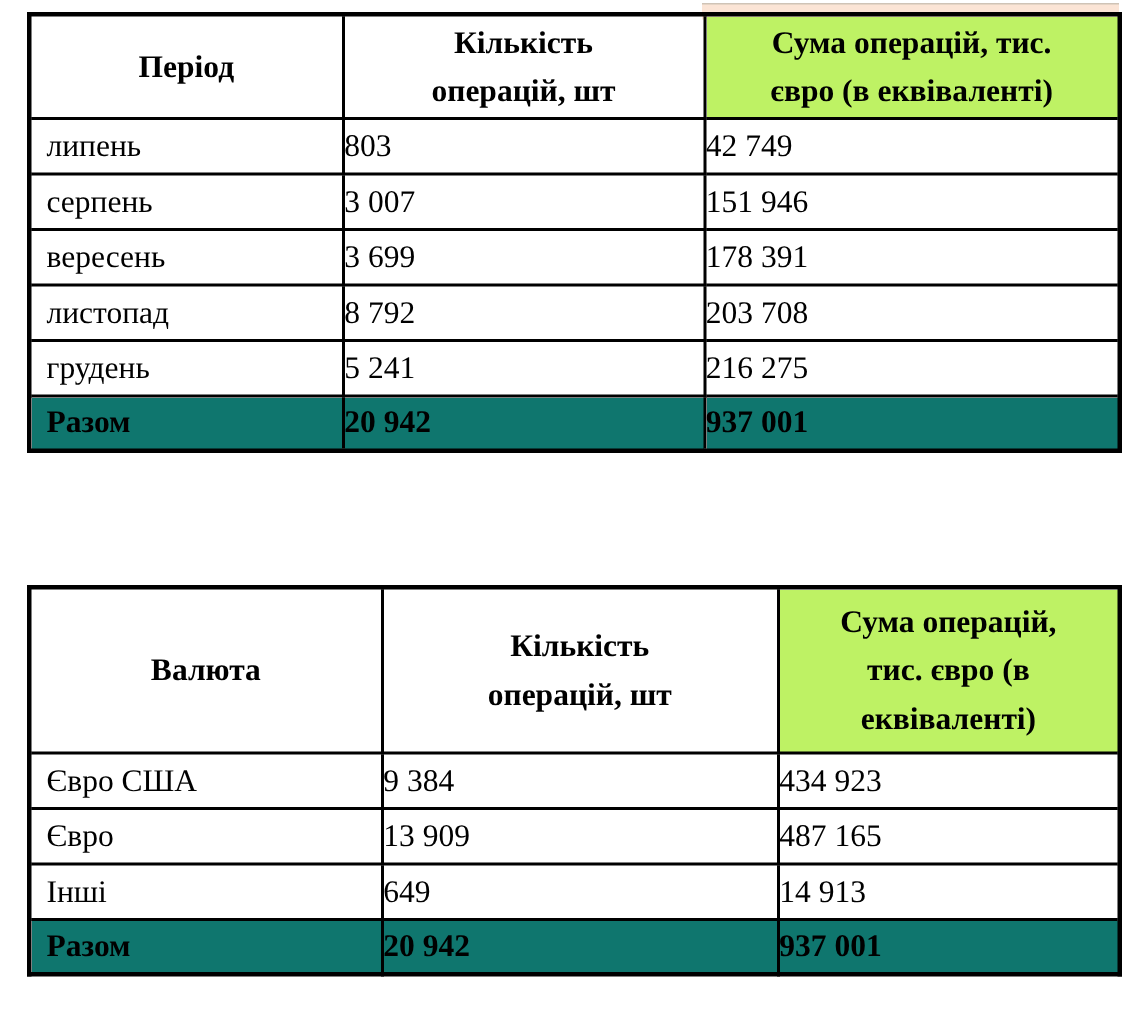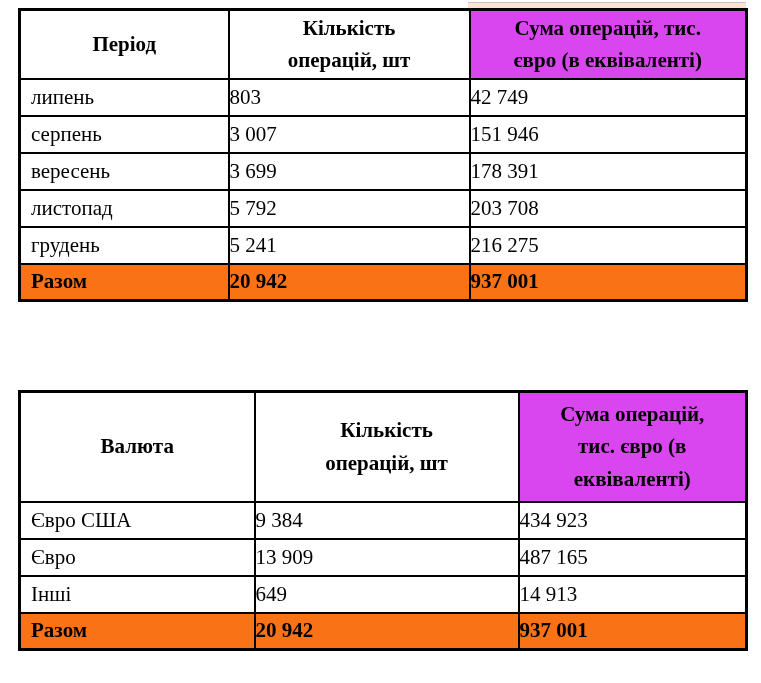--- a/index.html
+++ b/index.html
@@ -37,23 +37,23 @@
   th {
     font-weight: bold;
     text-align: center;
     white-space: pre-line;
     line-height: 1.55;
   }
   #table-period th { height: 69px; }
   #table-currency th { height: 110px; }
   td { height: 37px; text-align: left; }
   td.label-cell { text-align: left; padding-left: 10px; }
-  .accent-head { background: #d946ef; font-family: Liberation Serif, serif; }
+  .accent-head { background: #bef264; font-family: Liberation Serif, serif; }
   tr.total-row td {
-    background: #f97316;
+    background: #0f766e;
     font-weight: bold;
     font-family: Liberation Serif, serif;
   }
 </style>
 </head>
 <body>
 
 <div class="peach-sliver"></div>
 
 <table id="table-period">
@@ -82,21 +82,21 @@
       <td>3 007</td>
       <td>151 946</td>
     </tr>
     <tr>
       <td class="label-cell">вересень</td>
       <td>3 699</td>
       <td>178 391</td>
     </tr>
     <tr>
       <td class="label-cell">листопад</td>
-      <td>5 792</td>
+      <td>8 792</td>
       <td>203 708</td>
     </tr>
     <tr>
       <td class="label-cell">грудень</td>
       <td>5 241</td>
       <td>216 275</td>
     </tr>
     <tr class="total-row">
       <td class="label-cell">Разом</td>
       <td>20 942</td>

